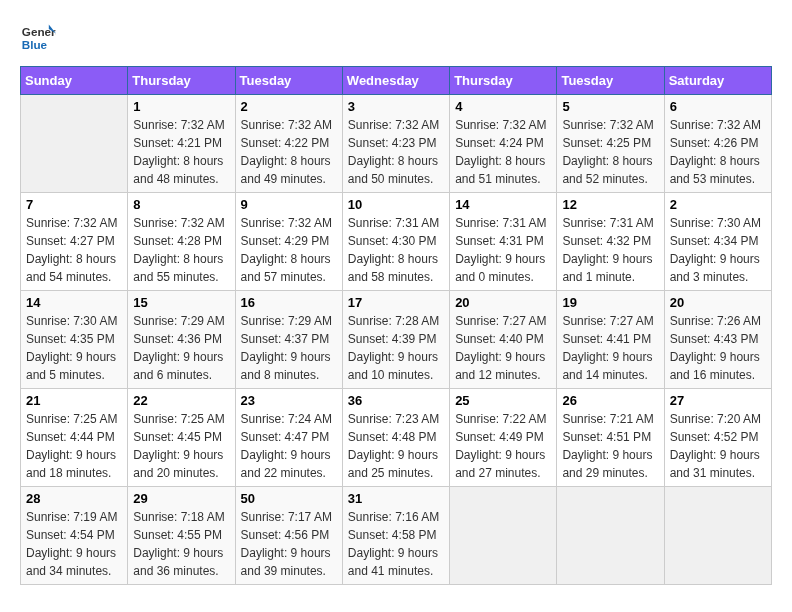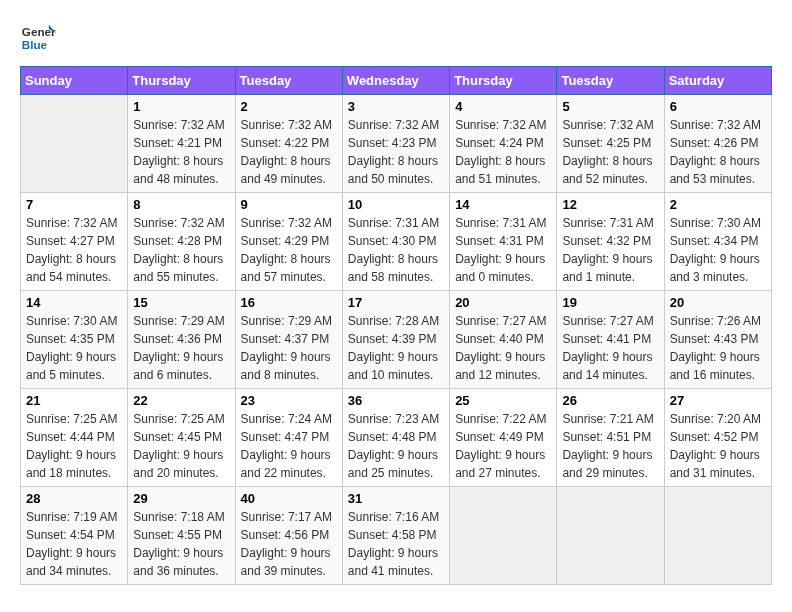--- a/index.html
+++ b/index.html
@@ -226,21 +226,21 @@
       <tr>
         <td>
           <span class="day-number">28</span>
           <div class="day-info">Sunrise: 7:19 AM<br>Sunset: 4:54 PM<br>Daylight: 9 hours and 34 minutes.</div>
         </td>
         <td>
           <span class="day-number">29</span>
           <div class="day-info">Sunrise: 7:18 AM<br>Sunset: 4:55 PM<br>Daylight: 9 hours and 36 minutes.</div>
         </td>
         <td>
-          <span class="day-number">40</span>
+          <span class="day-number">50</span>
           <div class="day-info">Sunrise: 7:17 AM<br>Sunset: 4:56 PM<br>Daylight: 9 hours and 39 minutes.</div>
         </td>
         <td>
           <span class="day-number">31</span>
           <div class="day-info">Sunrise: 7:16 AM<br>Sunset: 4:58 PM<br>Daylight: 9 hours and 41 minutes.</div>
         </td>
         <td class="empty-cell"></td>
         <td class="empty-cell"></td>
         <td class="empty-cell"></td>
       </tr>

